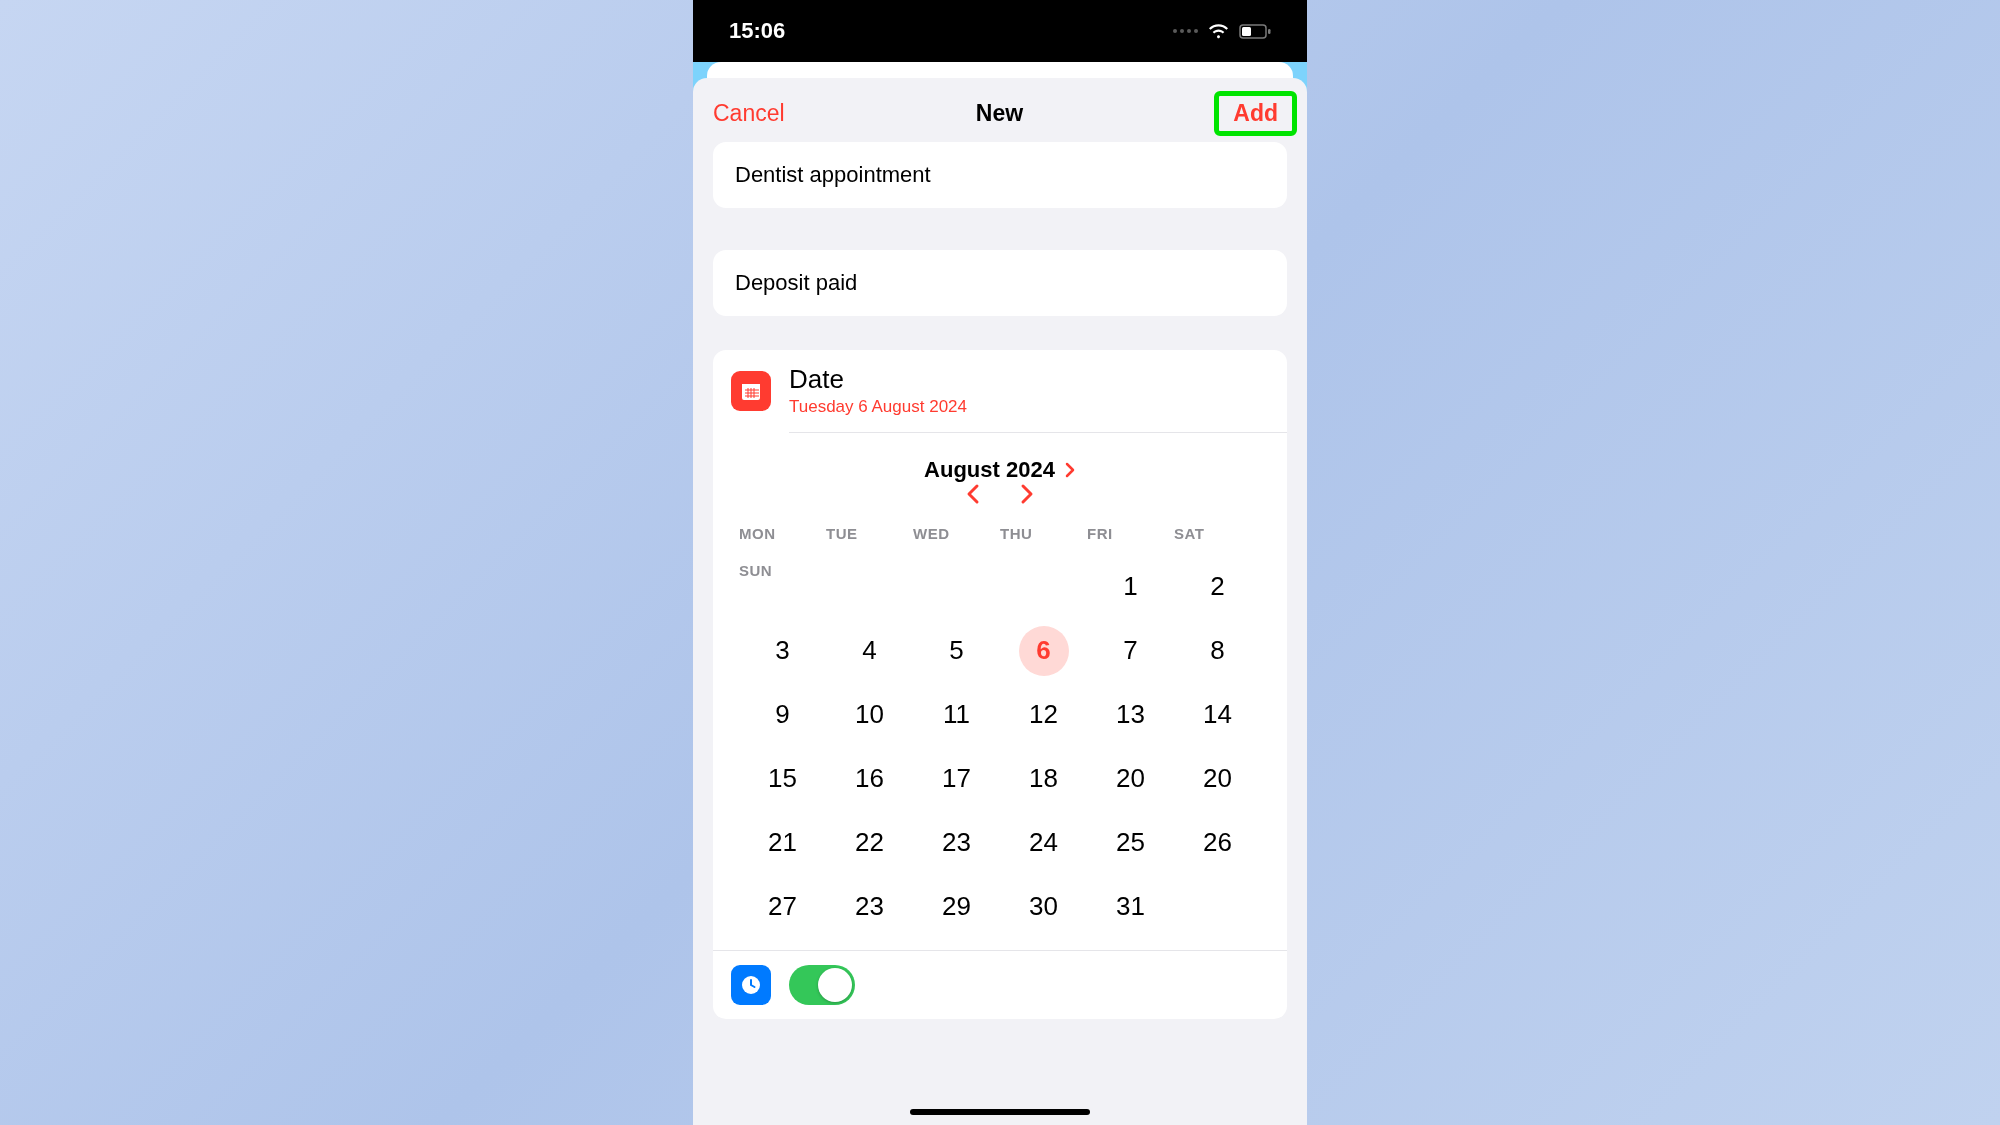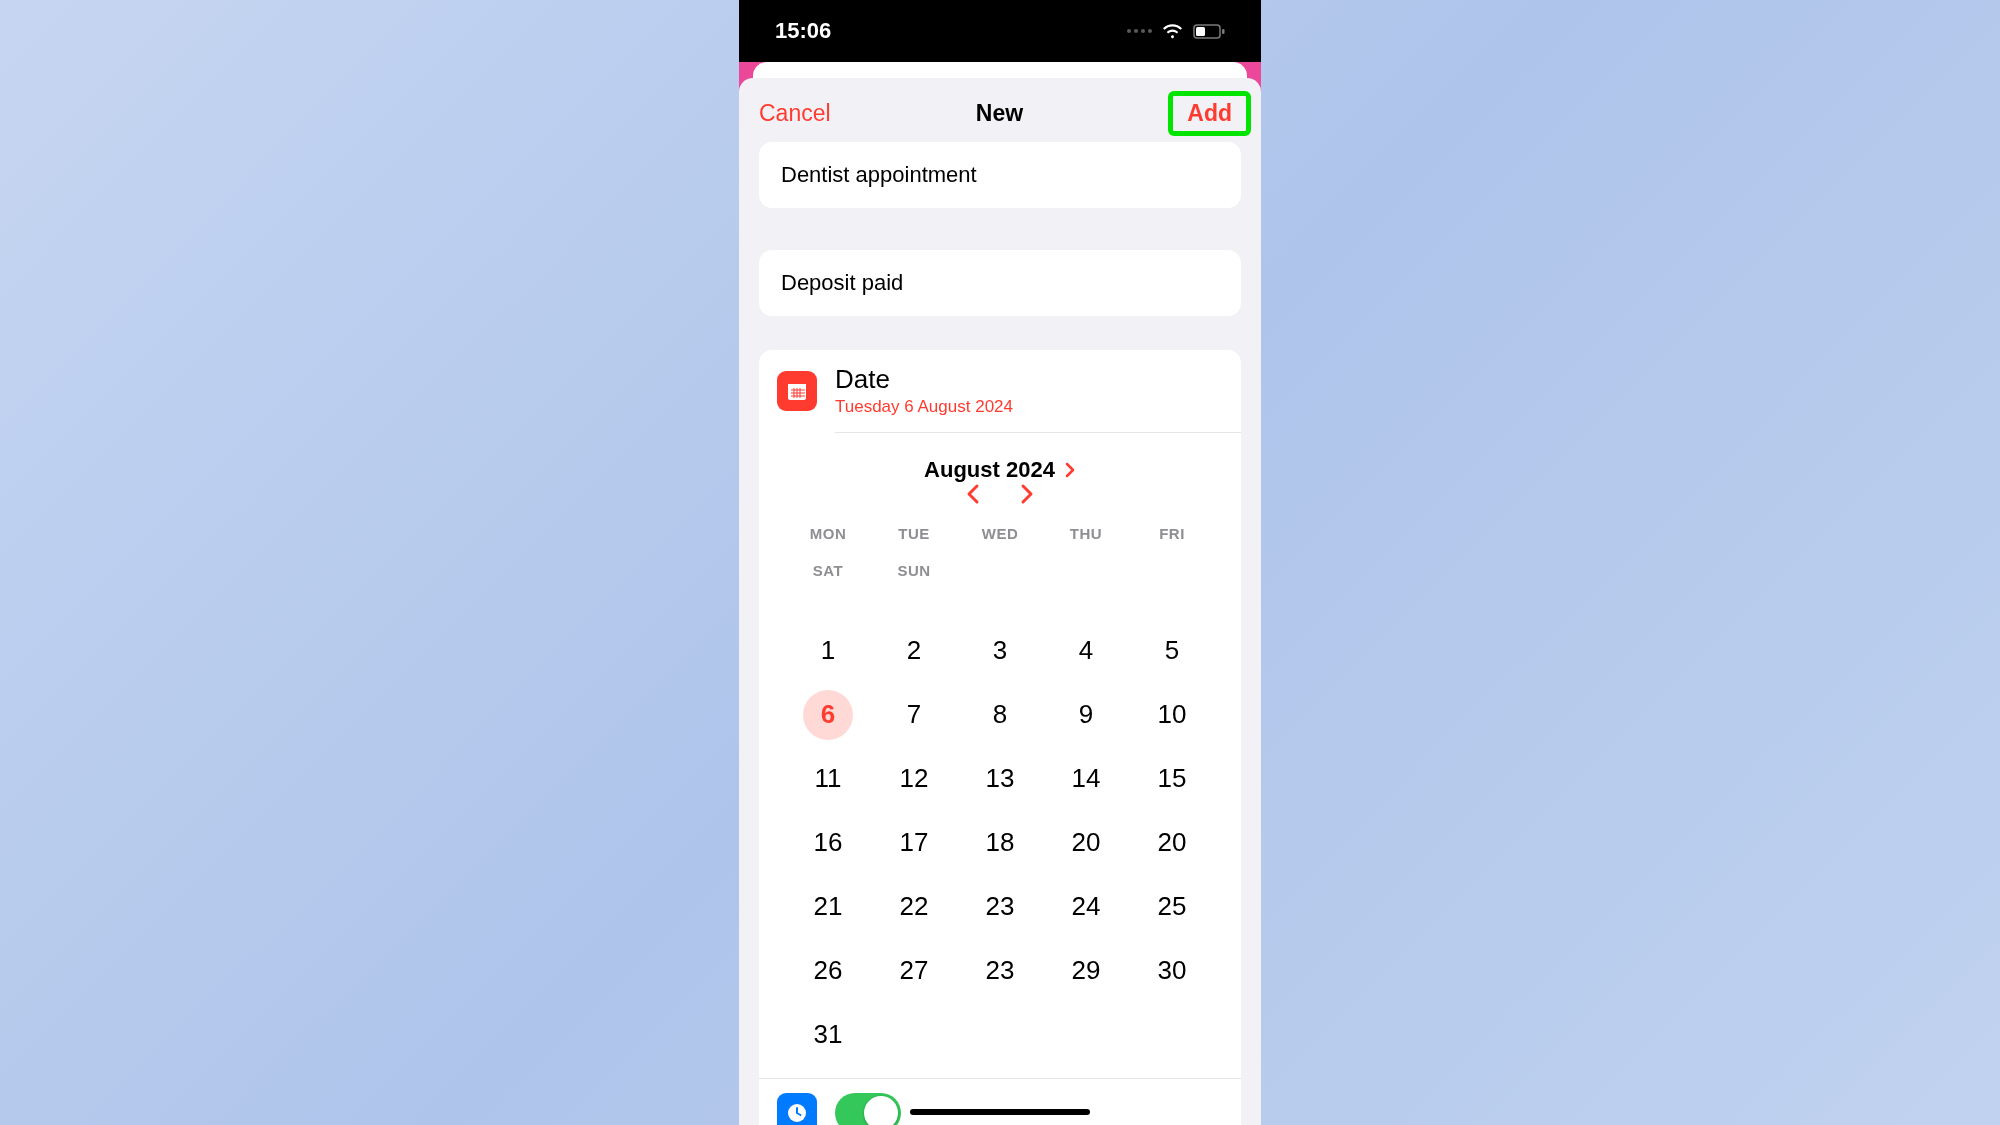--- a/index.html
+++ b/index.html
@@ -1,17 +1,17 @@
 <!DOCTYPE html>
 <html><head>
 <meta charset="utf-8">
 <style>
 * { margin:0; padding:0; box-sizing:border-box; font-family:-apple-system,"SF Pro Text","Helvetica Neue",Arial,sans-serif; }
 body { width:2000px; height:1125px; background:linear-gradient(135deg,#c6d6f2 0%,#aec4ea 50%,#c0d2ef 100%); display:flex; align-items:flex-start; justify-content:center; overflow:hidden; }
-.phone { width:522px; height:1125px; background:#ec4899; position:relative; overflow:hidden; }
+.phone { width:614px; height:1125px; background:#7dd3fc; position:relative; overflow:hidden; }
 .status-bar { height:62px; background:#000; color:#fff; display:flex; align-items:center; justify-content:space-between; padding:0 36px 0 36px; font-size:22px; font-weight:600; }
 .status-right { display:flex; align-items:center; gap:10px; }
 .wifi-icon svg, .battery-icon svg { display:block; }
 .dots { display:flex; gap:3px; }
 .dots span { width:4px; height:4px; border-radius:50%; background:#5a5a5a; }
 .peek { height:16px; background:#fff; border-radius:14px 14px 0 0; margin:0 14px; }
 .sheet { position:absolute; top:78px; left:0; right:0; bottom:0; background:#f2f2f6; border-radius:14px 14px 0 0; padding:0 20px; overflow:hidden; }
 .nav { display:flex; align-items:center; justify-content:space-between; height:64px; padding-top:6px; }
 .nav-left, .nav-right { font-size:23px; font-weight:400; color:#ff3b30; }
 .nav-right { font-weight:600; }
@@ -32,21 +32,21 @@
 .dt-text { flex:1; }
 .dt-label { font-size:26px; color:#000; line-height:1.2; }
 .dt-val { font-size:17px; color:#ff3b30; line-height:1.2; margin-top:2px; }
 .hr { height:1px; background:#e5e5e9; margin-left:76px; }
 .cal { padding:10px 26px 18px 26px; }
 .cal-h { display:flex; align-items:center; justify-content:space-between; padding:14px 0 20px 0;flex-direction:column; }
 .cal-month { display:flex; align-items:center; gap:10px; font-size:22px; font-weight:600; color:#000; }
 .cal-month svg { display:block; }
 .cal-nav { display:flex; gap:40px; }
 .cal-nav span svg { display:block; }
-.grid { display:grid; grid-template-columns:repeat(5,1fr); text-align:center; row-gap:14px; }
+.grid { display:grid; grid-template-columns:repeat(6,1fr); row-gap:14px; }
 .dh { font-size:15px; font-weight:600; color:#8e8e93; letter-spacing:0.5px; padding-bottom:6px; }
 .dc { font-size:26px; color:#000; height:50px; display:flex; align-items:center; justify-content:center; position:relative; }
 .dc.sel { color:#ff3b30; font-weight:600; }
 .dc.sel::before { content:""; position:absolute; width:50px; height:50px; border-radius:50%; background:#ffd9d6; z-index:0; }
 .dc.sel span { position:relative; z-index:1; }
 .hr-full { height:1px; background:#e5e5e9; }
 .toggle { width:66px; height:40px; background:#34c759; border-radius:20px; position:relative; flex-shrink:0; }
 .toggle::after { content:""; position:absolute; width:34px; height:34px; background:#fff; border-radius:50%; right:3px; top:3px; box-shadow:0 1px 3px rgba(0,0,0,.25); }
 .home-ind { position:absolute; bottom:10px; left:50%; transform:translateX(-50%); width:180px; height:6px; background:#000; border-radius:3px; }
 </style>

